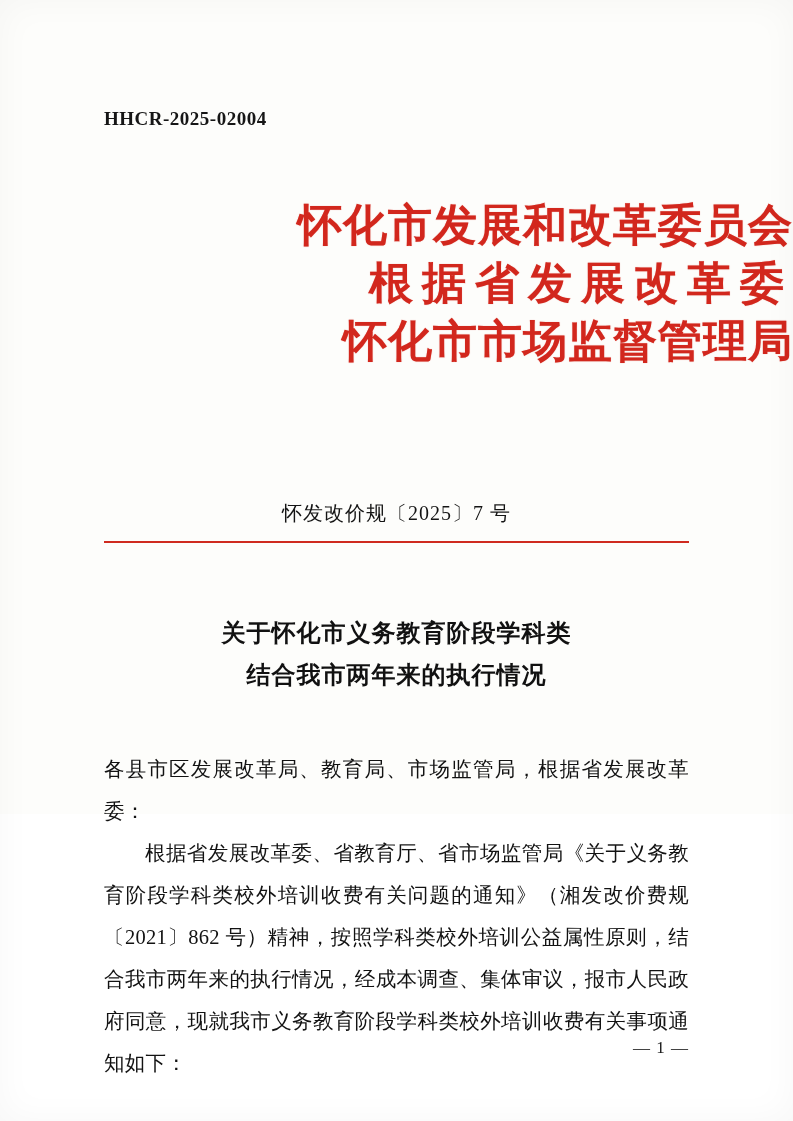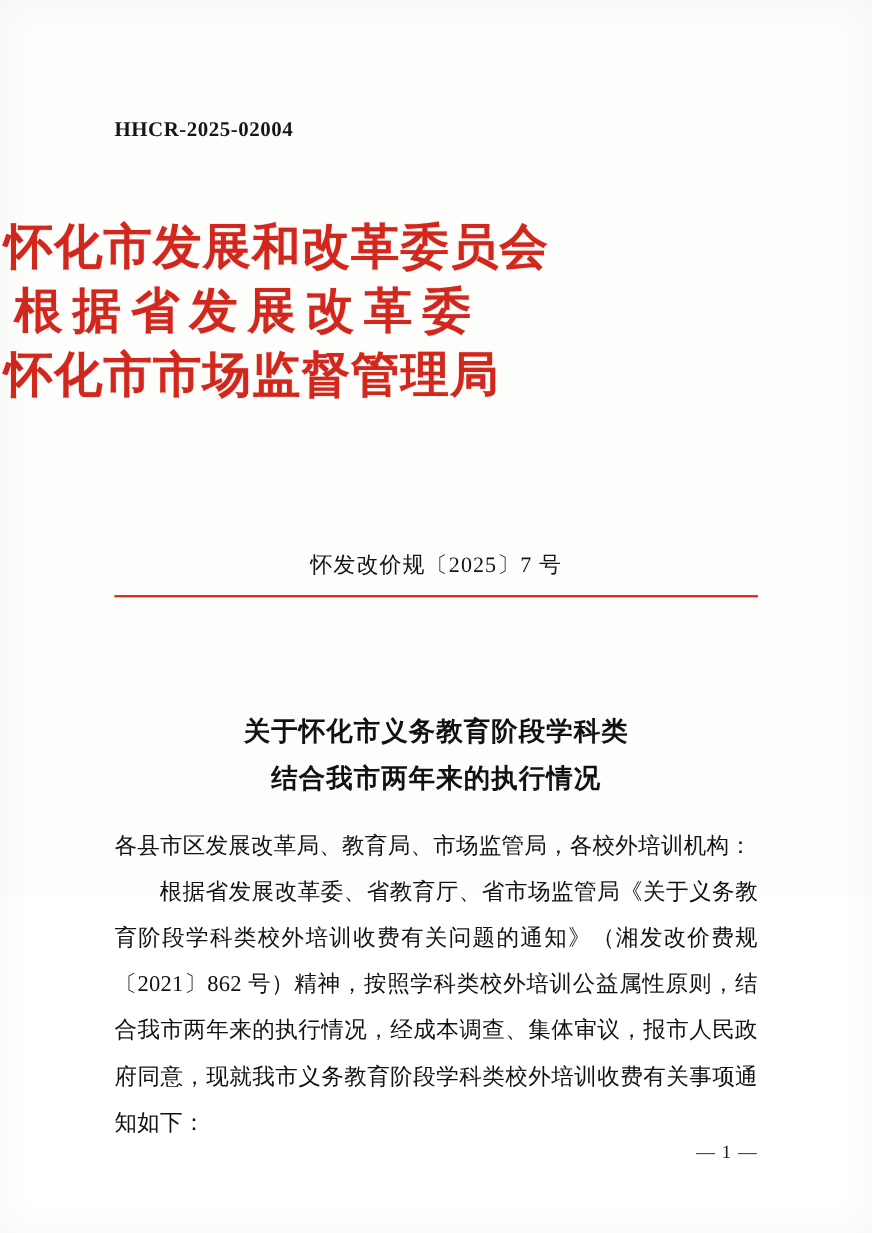--- a/index.html
+++ b/index.html
@@ -27,24 +27,24 @@
     left: 104px;
     top: 108px;
     font-family: "Liberation Serif", "DejaVu Serif", serif;
     font-size: 19px;
     font-weight: bold;
     letter-spacing: 0.5px;
     color: #161616;
   }
   .masthead {
     position: absolute;
-    left: 4px;
+    left: 16px;
     right: 0;
     top: 196px;
-    text-align: left;
+    text-align: right;
   }
   .masthead-line {
     color: #d2271d;
     font-family: "DejaVu Sans", "Liberation Sans", sans-serif;
     font-weight: bold;
     font-size: 44px;
     line-height: 1.32;
     letter-spacing: 1px;
     white-space: nowrap;
     text-shadow: 0 0 1px rgba(210,39,29,0.45);
@@ -72,21 +72,21 @@
     left: 104px;
     top: 541px;
     width: 585px;
     height: 2px;
     background: #cf2a1f;
   }
   .title {
     position: absolute;
     left: 120px;
     right: 120px;
-    top: 644px;
+    top: 612px;
     text-align: center;
     font-family: "DejaVu Sans", "Liberation Sans", sans-serif;
     font-weight: bold;
     font-size: 24px;
     line-height: 1.75;
     letter-spacing: 1px;
     color: #111111;
   }
   .body-text {
     position: absolute;
@@ -142,20 +142,20 @@
   <div class="wenhao">怀发改价规〔2025〕7 号</div>
 
   <div class="red-rule"></div>
 
   <div class="title">
     <div>关于怀化市义务教育阶段学科类</div>
     <div>结合我市两年来的执行情况</div>
   </div>
 
   <div class="body-text">
-    <p>各县市区发展改革局、教育局、市场监管局，各校外培训机构：</p>
+    <p>各县市区发展改革局、教育局、市场监管局，根据省发展改革委：</p>
     <p class="indent">根据省发展改革委、省教育厅、省市场监管局《关于义务教育阶段学科类校外培训收费有关问题的通知》（湘发改价费规〔2021〕862 号）精神，按照学科类校外培训公益属性原则，结合我市两年来的执行情况，经成本调查、集体审议，报市人民政府同意，现就我市义务教育阶段学科类校外培训收费有关事项通知如下：</p>
   </div>
 
   <div class="page-number">— 1 —</div>
 
   <div class="paper-edge"></div>
 </div>
 
 </body></html>

